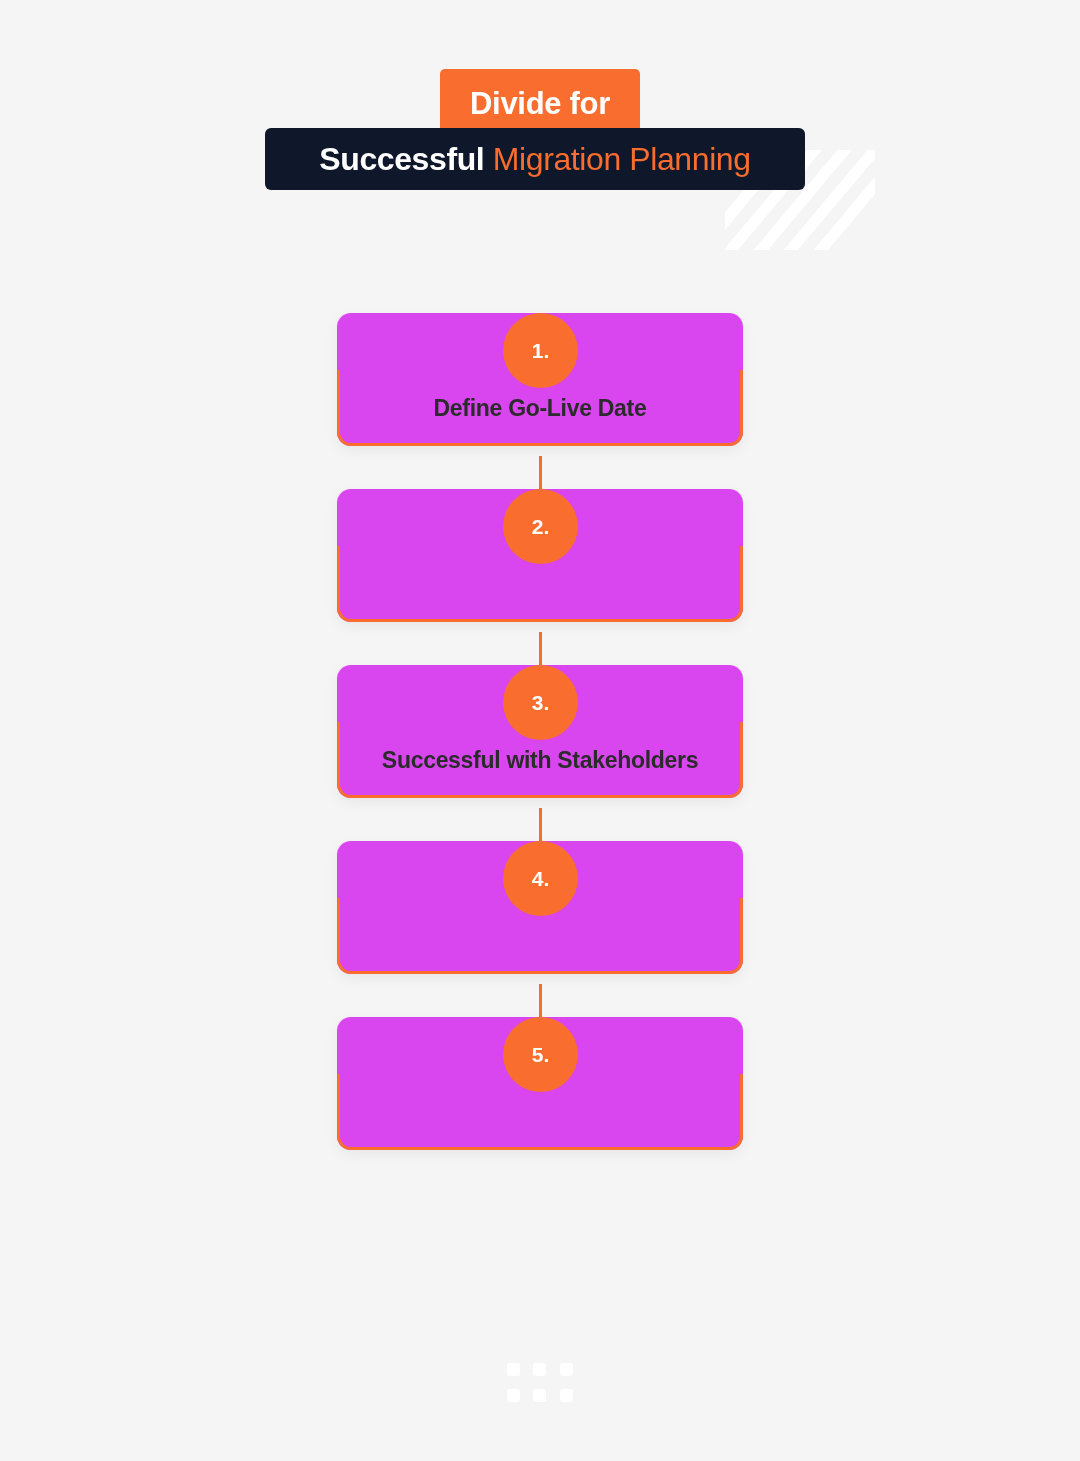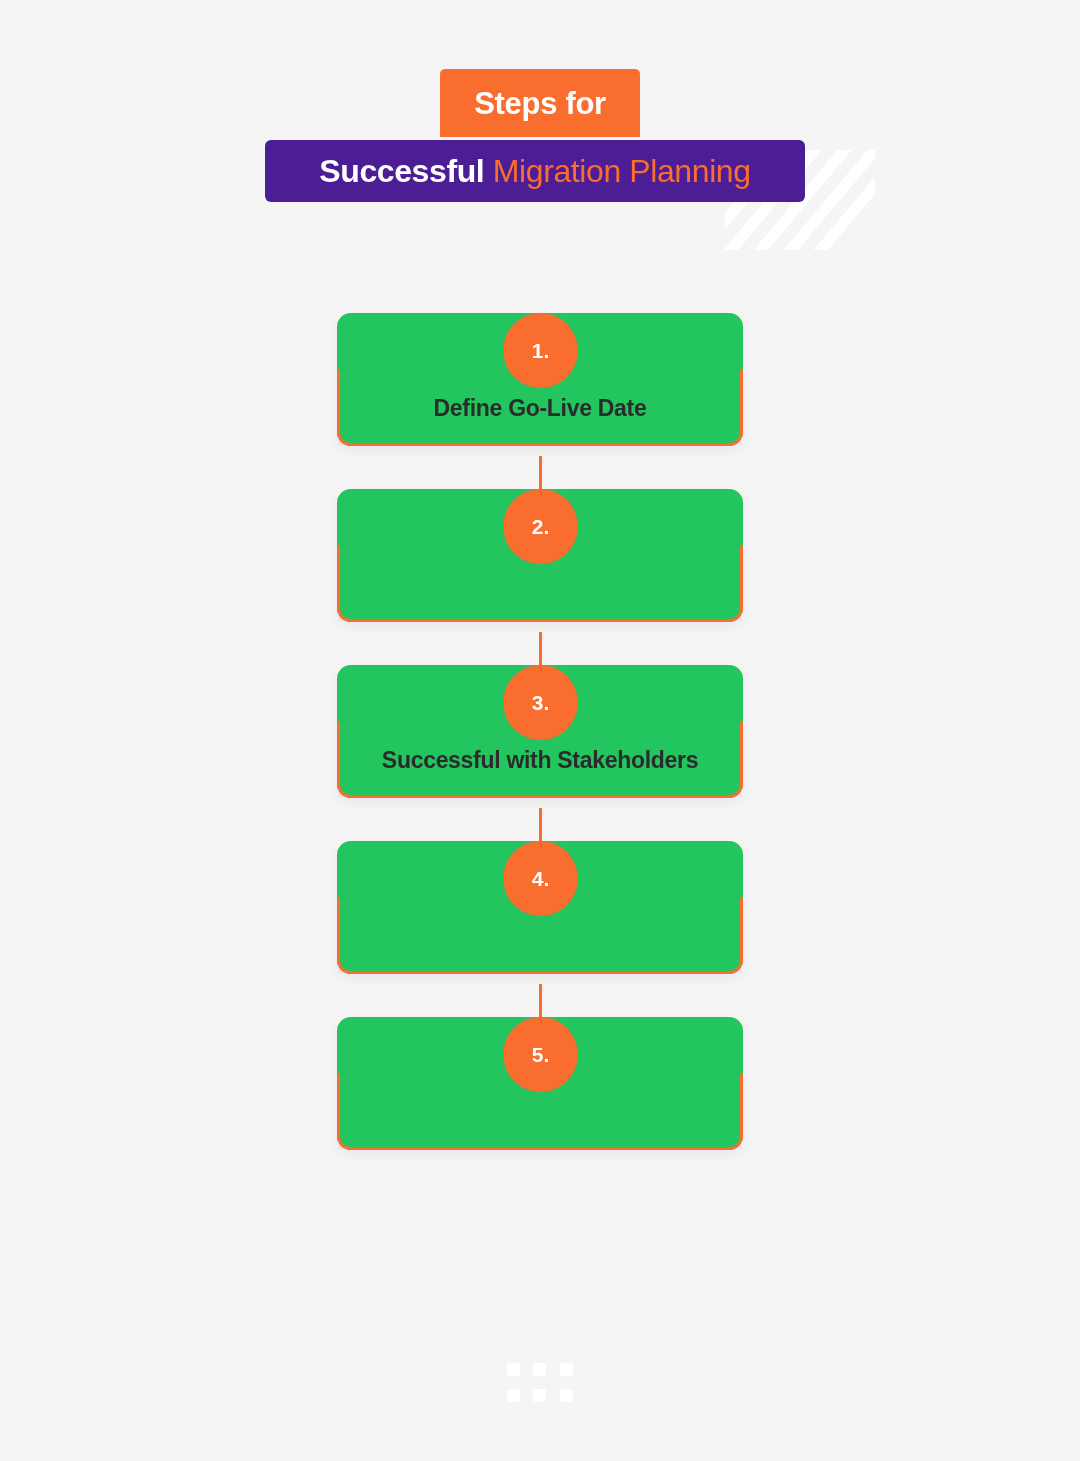--- a/index.html
+++ b/index.html
@@ -68,24 +68,24 @@
     color:#FFFFFF;
     font-size:31px;
     font-weight:bold;
     letter-spacing:-0.3px;
     line-height:1;
   }
 
   .title-bar {
     position:absolute;
     left:265px;
-    top:140px;
+    top:128px;
     width:540px;
     height:62px;
-    background:#4c1d95;
+    background:#0f172a;
     border-radius:6px;
     display:flex;
     align-items:center;
     justify-content:center;
     gap:0px;
     z-index:2;
   }
   .title-bar-main {
     color:#FFFFFF;
     font-size:32px;
@@ -151,21 +151,21 @@
     font-size:21px;
     font-weight:bold;
     line-height:1;
     letter-spacing:0px;
   }
 
   .card {
     position:relative;
     margin-top:43px;
     width:406px;
-    background:#22c55e;
+    background:#d946ef;
     border-radius:14px;
     box-shadow:0 5px 14px rgba(0,0,0,0.055);
     z-index:2;
   }
   .card.h1 { height:133px; }
   .card.h2 { height:133px; }
 
   
   .card-outline {
     position:absolute;
@@ -231,21 +231,21 @@
 
     <div class="stripes">
       <span></span>
         <span></span>
         <span></span>
         <span></span>
         <span></span>
     </div>
 
     <div class="title-tab">
-      <div class="title-tab-text">Steps for</div>
+      <div class="title-tab-text">Divide for</div>
     </div>
 
     <div class="title-bar">
       <span class="title-bar-main">Successful </span>
         <span class="title-bar-accent">Migration Planning</span>
     </div>
 
   </div>
 
   <div class="steps">

